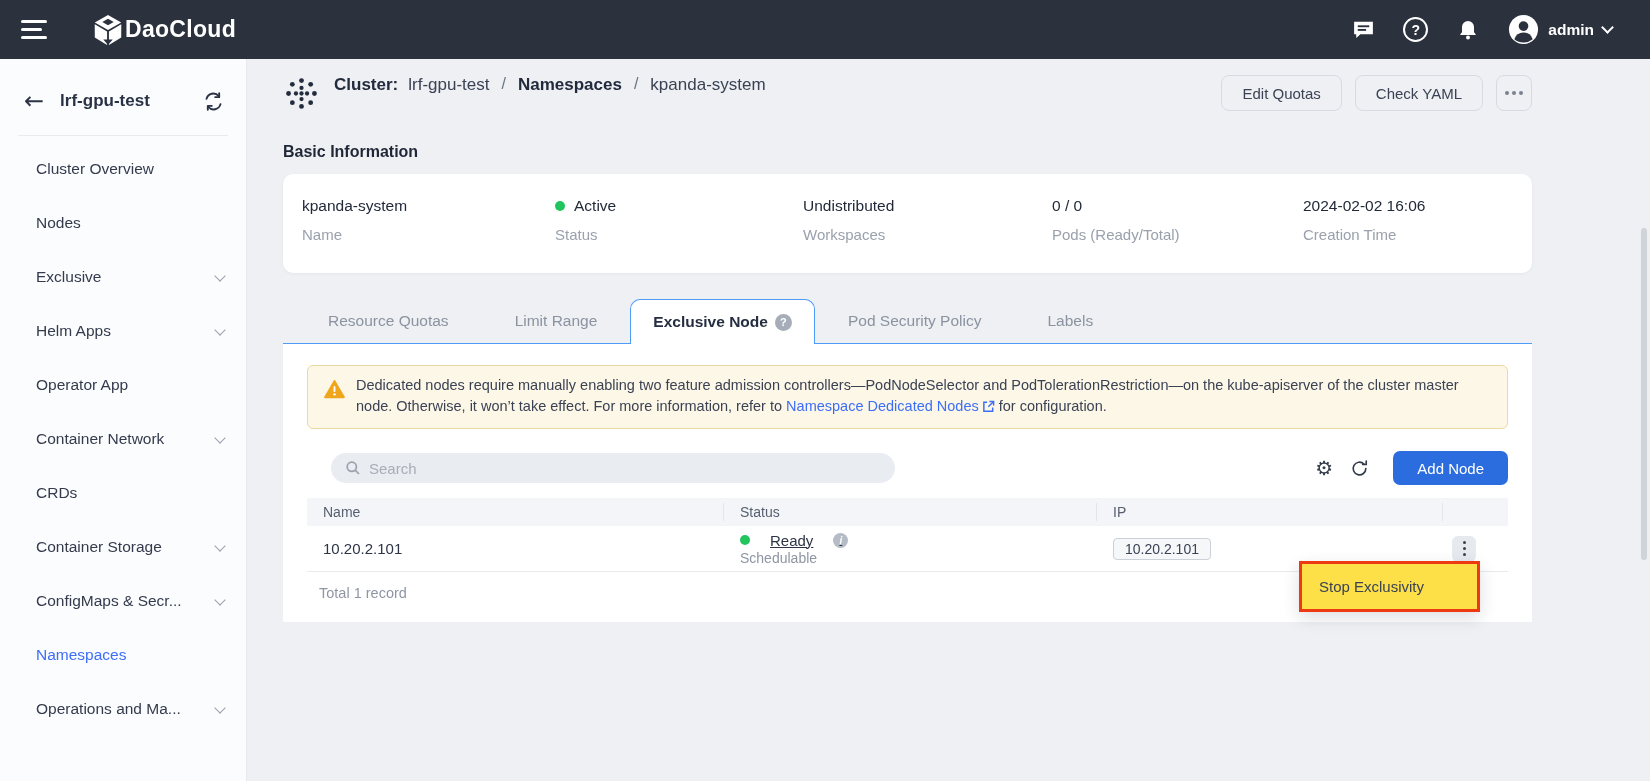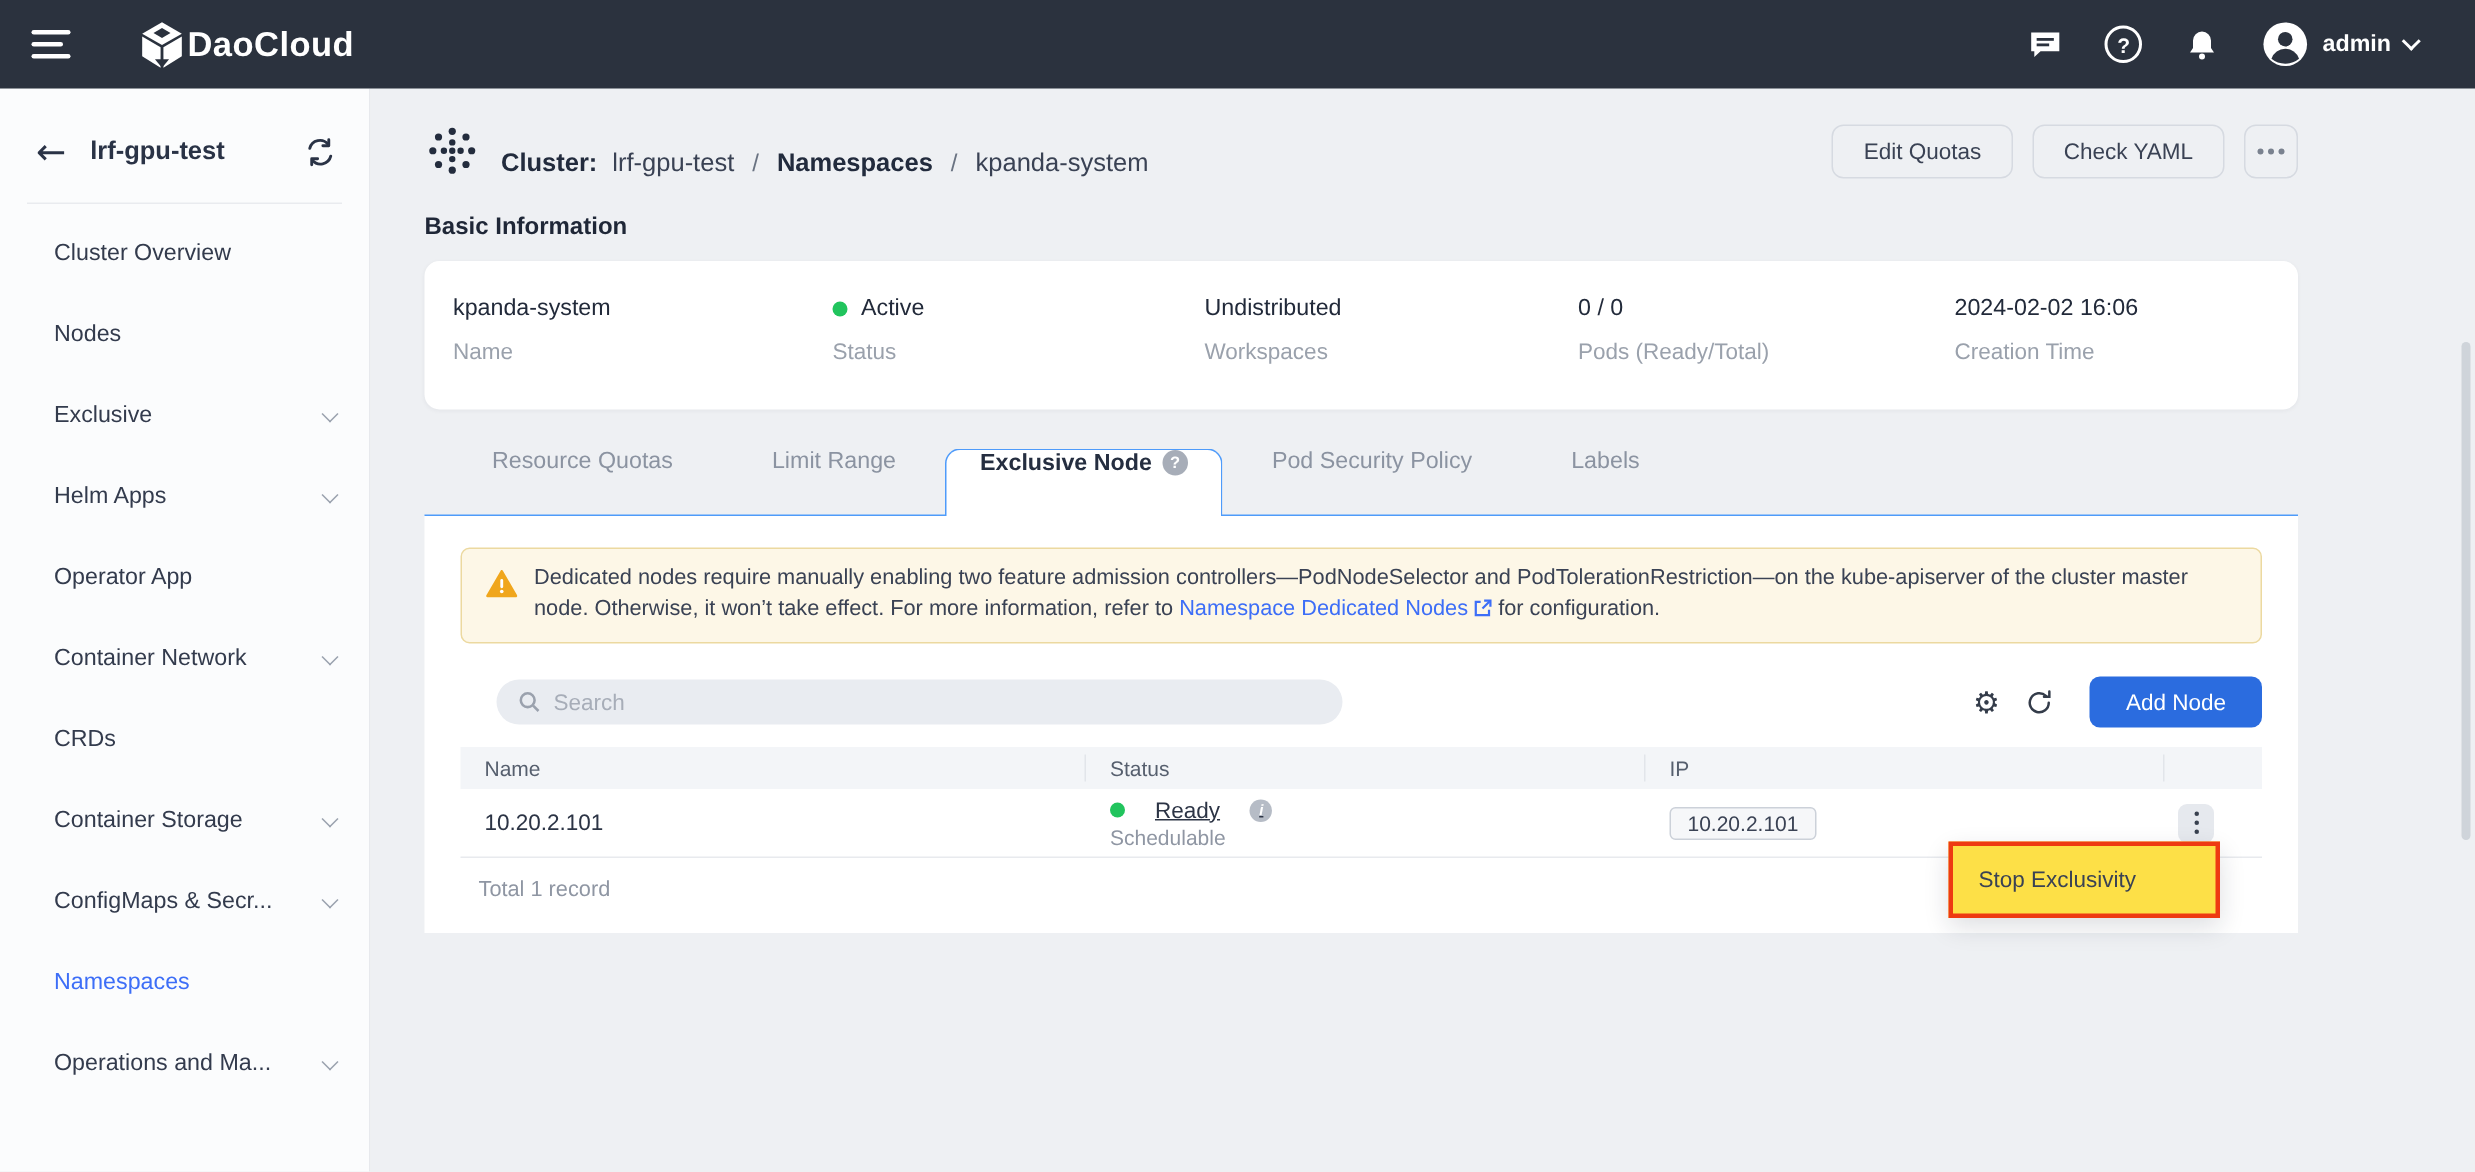--- a/index.html
+++ b/index.html
@@ -28,41 +28,41 @@
   .side-refresh { margin-left:auto; cursor:pointer; display:flex; }
   .side-divider { border-top:1px solid #e9ebef; margin:0 18px 6px 18px; }
   .side-item { height:54px; display:flex; align-items:center; padding:0 22px 0 36px; font-size:15.5px; color:#333b4d; cursor:pointer; }
   .side-item.active { color:#3d6ef7; }
   .side-chevron { margin-left:auto; width:8px; height:8px; border-right:1.8px solid #99a0ad; border-bottom:1.8px solid #99a0ad; transform:rotate(45deg); margin-top:-3px; }
 
   
   .main { position:fixed; left:247px; top:59px; right:0; bottom:0; overflow:hidden; }
   .content { margin-left:36px; width:1249px; }
 
-  .crumb-row { margin-top:16px; height:44px; display:flex; align-items:flex-end; }
+  .crumb-row { margin-top:16px; height:44px; display:flex; align-items:flex-start; }
   .crumb-icon { margin-right:14px; display:flex; }
   .crumb-prefix { font-size:17px; font-weight:bold; color:#222b3d; margin-right:10px; }
   .crumb-link { font-size:17px; color:#3a4254; cursor:pointer; }
   .crumb-sep { font-size:16px; color:#6a7382; margin:0 12px; }
   .crumb-strong { font-size:17px; font-weight:bold; color:#222b3d; cursor:pointer; }
   .crumb-actions { margin-left:auto; display:flex; align-items:center; gap:13px; }
   .ghost-btn { height:36px; padding:0 20px; border:1px solid #d6dae1; border-radius:8px; background:transparent; font-size:15px; color:#3a4254; font-family:inherit; cursor:pointer; }
   .more-btn { width:36px; height:36px; border:1px solid #d6dae1; border-radius:8px; display:flex; align-items:center; justify-content:center; gap:3px; cursor:pointer; }
   .more-btn i { width:4px; height:4px; border-radius:50%; background:#7a828f; }
 
   .section-title { margin-top:24px; font-size:16px; font-weight:bold; color:#1f2737; }
 
   .info-card { margin-top:13px; height:99px; background:#fff; border-radius:10px; box-shadow:0 1px 3px rgba(31,41,60,.05); display:grid; grid-template-columns:253px 248px 249px 251px auto; padding:23px 0 0 19px; }
   .info-value { font-size:15.5px; color:#222a3a; display:flex; align-items:center; gap:9px; margin-bottom:11px; }
   .info-label { font-size:15px; color:#9aa1ac; }
   .dot { width:10px; height:10px; border-radius:50%; background:#21c45d; flex:0 0 auto; }
 
   
   .tabs { margin-top:26px; display:flex; height:45px; padding-left:12px; border-bottom:1px solid #4e9bfa; }
-  .tab { display:flex; padding:0 33px; font-size:15.5px; color:#8b93a1; cursor:pointer; gap:7px; }
+  .tab { display:flex; align-items:center; padding:0 33px; font-size:15.5px; color:#8b93a1; cursor:pointer; gap:7px; }
   .tab.active { padding:0 22px; background:#fff; border:1px solid #4e9bfa; border-bottom:none; border-radius:10px 10px 0 0; color:#252e40; font-weight:bold; margin-bottom:-1px; }
   .q-badge { width:17px; height:17px; border-radius:50%; background:#a7adb8; color:#fff; font-size:11px; font-weight:bold; display:flex; align-items:center; justify-content:center; }
 
   
   .panel { background:#fff; height:278px; padding:21px 24px 0 24px; }
   .warn-box { background:#fdf7e7; border:1px solid #ecd9a0; border-radius:6px; padding:9px 16px; display:flex; gap:11px; }
   .warn-text { font-size:14.5px; line-height:21px; color:#3a4254; }
   .warn-link { color:#3d6ef7; cursor:pointer; text-decoration:none; }
   .ext-ico { display:inline-block; vertical-align:-2px; margin-left:3px; }
 

